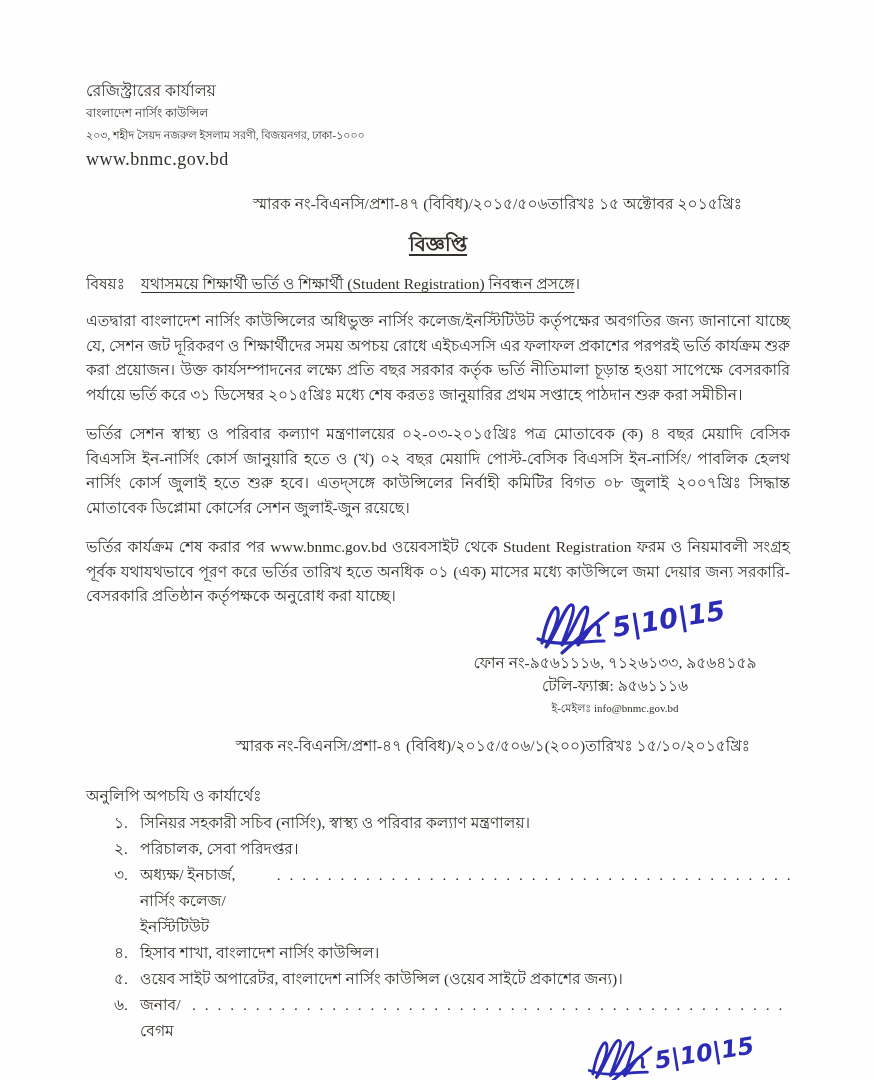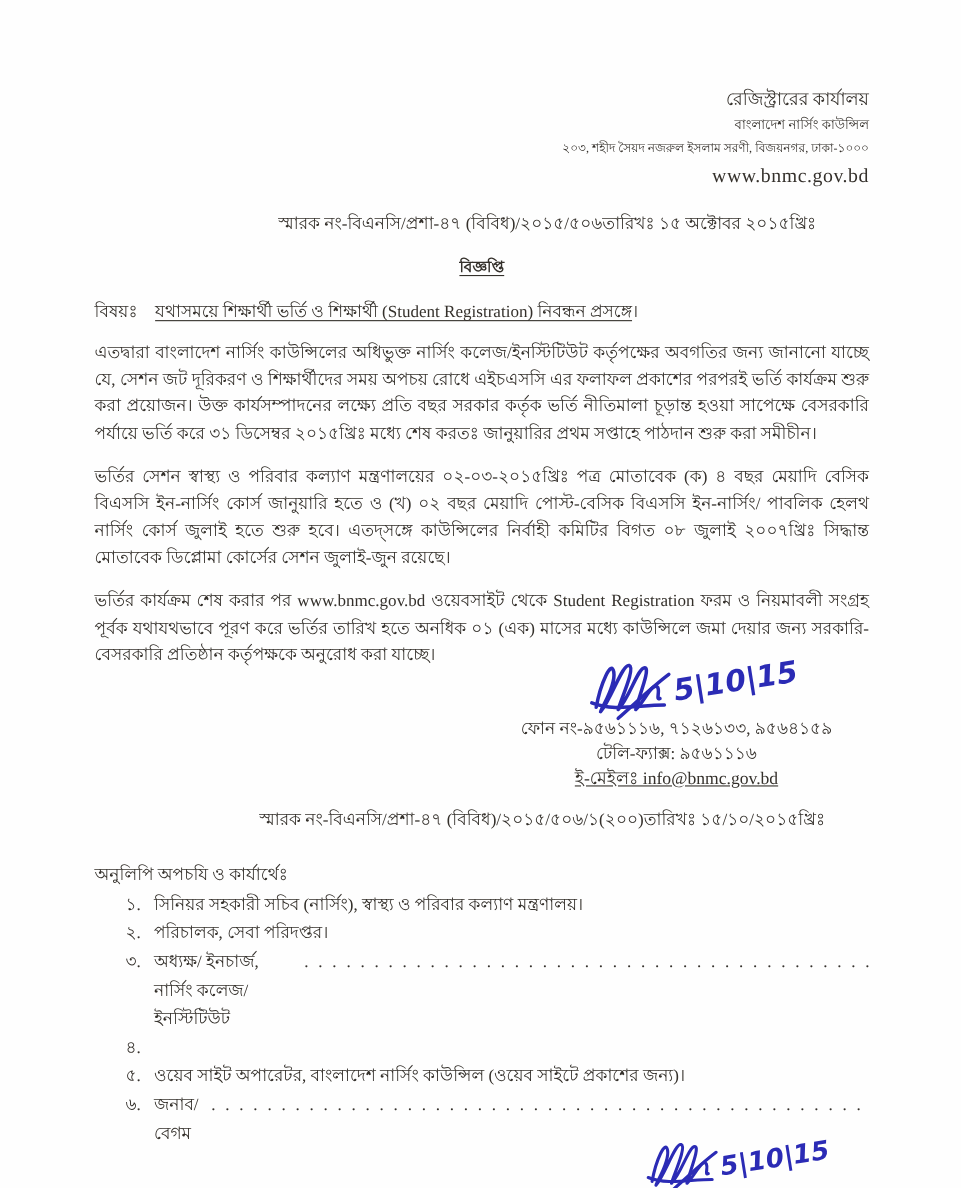--- a/index.html
+++ b/index.html
@@ -8,40 +8,40 @@
     width: 874px;
     height: 1080px;
     box-sizing: border-box;
     background: #fefefe;
     color: #34302b;
     font-family: "Liberation Serif", "DejaVu Serif", serif;
     font-size: 15.5px;
     padding: 80px 84px 0 86px;
     overflow: hidden;
   }
-  .center { text-align: right; }
+  .center { text-align: left; }
   .letterhead { line-height: 22px; }
   .letterhead .office { font-size: 16px; }
   .letterhead .org { font-size: 12px; }
   .letterhead .address { font-size: 11px; }
   .letterhead .website { font-size: 18px; letter-spacing: .5px; margin-top: 2px; }
   .memo-row {
     display: flex;
     justify-content: flex-end;
     align-items: baseline;
     margin-top: 22px;
     line-height: 24px;
   }
   .memo-row.second { margin-top: 14px; }
   .memo-row .date { padding-right: 48px; }
   .memo-row.second .date { padding-right: 40px; }
   .notice-title {
     text-align: center;
     font-weight: bold;
-    font-size: 14px;
+    font-size: 20px;
     margin-top: 16px;
     line-height: 24px;
   }
   .notice-title span {
     text-decoration: underline;
     text-underline-offset: 3px;
   }
   .subject-row {
     display: flex;
     gap: 16px;
@@ -63,21 +63,21 @@
   .sign-block {
     width: 350px;
     margin-left: auto;
     margin-top: -14px;
     text-align: center;
     line-height: 23px;
     position: relative;
   }
   .sign-block .sig-svg { display: block; margin: 0 auto -6px 92px; }
   .sign-block .phone { white-space: nowrap; text-align: center; }
-  .sign-block .email { font-size: 16px; text-decoration: underline; }
+  .sign-block .email { font-size: 11px; }
   .dist-heading { margin-top: 26px; line-height: 24px; }
   .dist-list { margin-top: 2px; }
   .dist-item {
     display: flex;
     align-items: baseline;
     line-height: 26px;
     padding-left: 28px;
   }
   .dist-item .no { width: 26px; flex: 0 0 26px; }
   .dist-item .dots {
@@ -161,20 +161,21 @@
       <span class="no">২.</span>
       <span>পরিচালক, সেবা পরিদপ্তর।</span>
     </div>
     <div class="dist-item">
       <span class="no">৩.</span>
       <span>অধ্যক্ষ/ ইনচার্জ, নার্সিং কলেজ/ ইনস্টিটিউট</span>
       <span class="dots">. . . . . . . . . . . . . . . . . . . . . . . . . . . . . . . . . . . . . . . . . . . . . . . . . . . . . . . . . . . . . . . . . . . . . . . . . . . . . . . .</span>
     </div>
     <div class="dist-item">
       <span class="no">৪.</span>
+      <span>হিসাব শাখা, বাংলাদেশ নার্সিং কাউন্সিল।</span>
     </div>
     <div class="dist-item">
       <span class="no">৫.</span>
       <span>ওয়েব সাইট অপারেটর, বাংলাদেশ নার্সিং কাউন্সিল (ওয়েব সাইটে প্রকাশের জন্য)।</span>
     </div>
     <div class="dist-item">
       <span class="no">৬.</span>
       <span>জনাব/ বেগম</span>
       <span class="dots">. . . . . . . . . . . . . . . . . . . . . . . . . . . . . . . . . . . . . . . . . . . . . . . . . . . . . . . . . . . . . . . . . . . . . . . . . . . . . . . .</span>
     </div>

